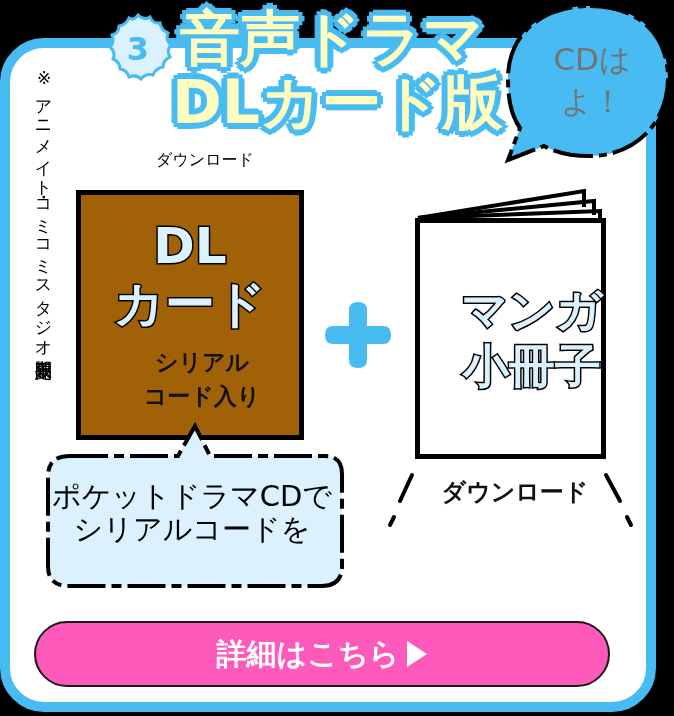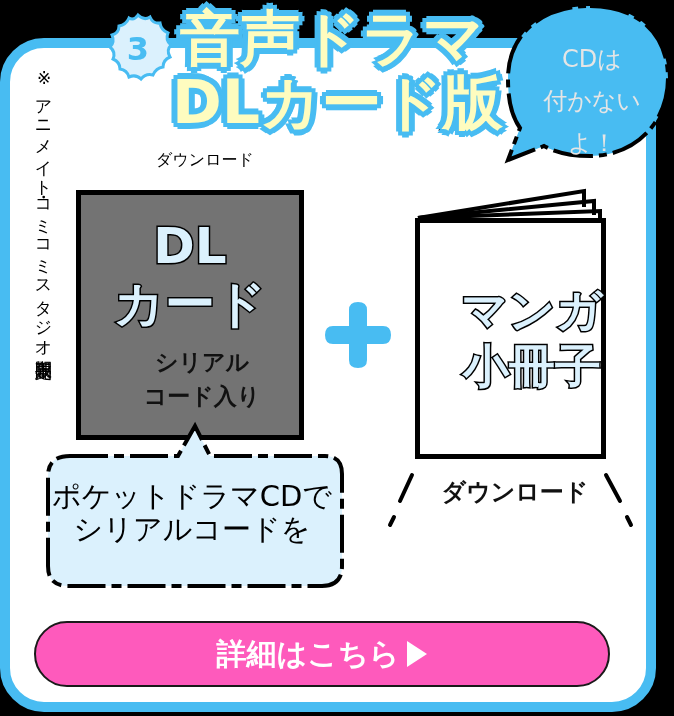--- a/index.html
+++ b/index.html
@@ -31,36 +31,36 @@
       0 0 0 #48bcf2,
       3px 0 0 #48bcf2, -3px 0 0 #48bcf2, 0 3px 0 #48bcf2, 0 -3px 0 #48bcf2,
       4px 4px 0 #48bcf2, -4px -4px 0 #48bcf2, 4px -4px 0 #48bcf2, -4px 4px 0 #48bcf2,
       6px 0 0 #48bcf2, -6px 0 0 #48bcf2, 0 6px 0 #48bcf2, 0 -6px 0 #48bcf2;
   }
   .title-line { display: block; white-space: nowrap; }
   
   .cd-bubble { position: absolute; left: 500px; top: 0; width: 174px; height: 180px; }
   .cd-text {
     position: absolute; left: 528px; top: 38px; width: 128px;
-    text-align: center; color: #e5e5e5; font-size: 24px; line-height: 42px;
+    text-align: center; color: #737373; font-size: 31px; line-height: 42px;
   }
   
   .vnote {
     position: absolute; left: 34px; top: 68px;
     writing-mode: vertical-rl; font-size: 17px; color: #000;
     letter-spacing: 0.5px; line-height: 20px;
   }
   .ruby {
     position: absolute; left: 150px; top: 150px; width: 110px; text-align: center;
     font-size: 16px; color: #000;
   }
   
   .dl-card {
     position: absolute; left: 76px; top: 190px; width: 228px; height: 250px;
-    box-sizing: border-box; border: 5px solid #000; background: #737373;
+    box-sizing: border-box; border: 5px solid #000; background: #a16207;
   }
   .outlined {
     font-weight: bold; color: #dbf1fd;
     -webkit-text-stroke: 3px #000; paint-order: stroke fill;
   }
   .dl-title {
     position: absolute; left: 0; top: 22px; width: 100%; text-align: center;
     font-size: 50px; line-height: 58px;
   }
   .dl-sub {
@@ -114,21 +114,20 @@
 <div class="title">
   <span class="title-line">音声ドラマ</span>
   <span class="title-line">DLカード版</span>
 </div>
 
 <svg class="cd-bubble" viewBox="0 0 174 180">
   <path d="M90 6 C140 6 168 36 168 78 C168 122 136 156 90 156 C70 156 55 152 44 146 L8 160 L20 128 C10 114 8 96 8 78 C8 36 40 6 90 6 Z" fill="#48bcf2" stroke="#000" stroke-width="4" stroke-dasharray="40 6 8 6"></path>
 </svg>
 <div class="cd-text">
   <div>CDは</div>
-  <div>付かない</div>
   <div>よ！</div>
 </div>
 
 <div class="vnote">※アニメイト・コミコミスタジオ期間限定販売</div>
 
 <div class="ruby">ダウンロード</div>
 
 <div class="dl-card">
   <div class="dl-title outlined">
     <div>DL</div>

